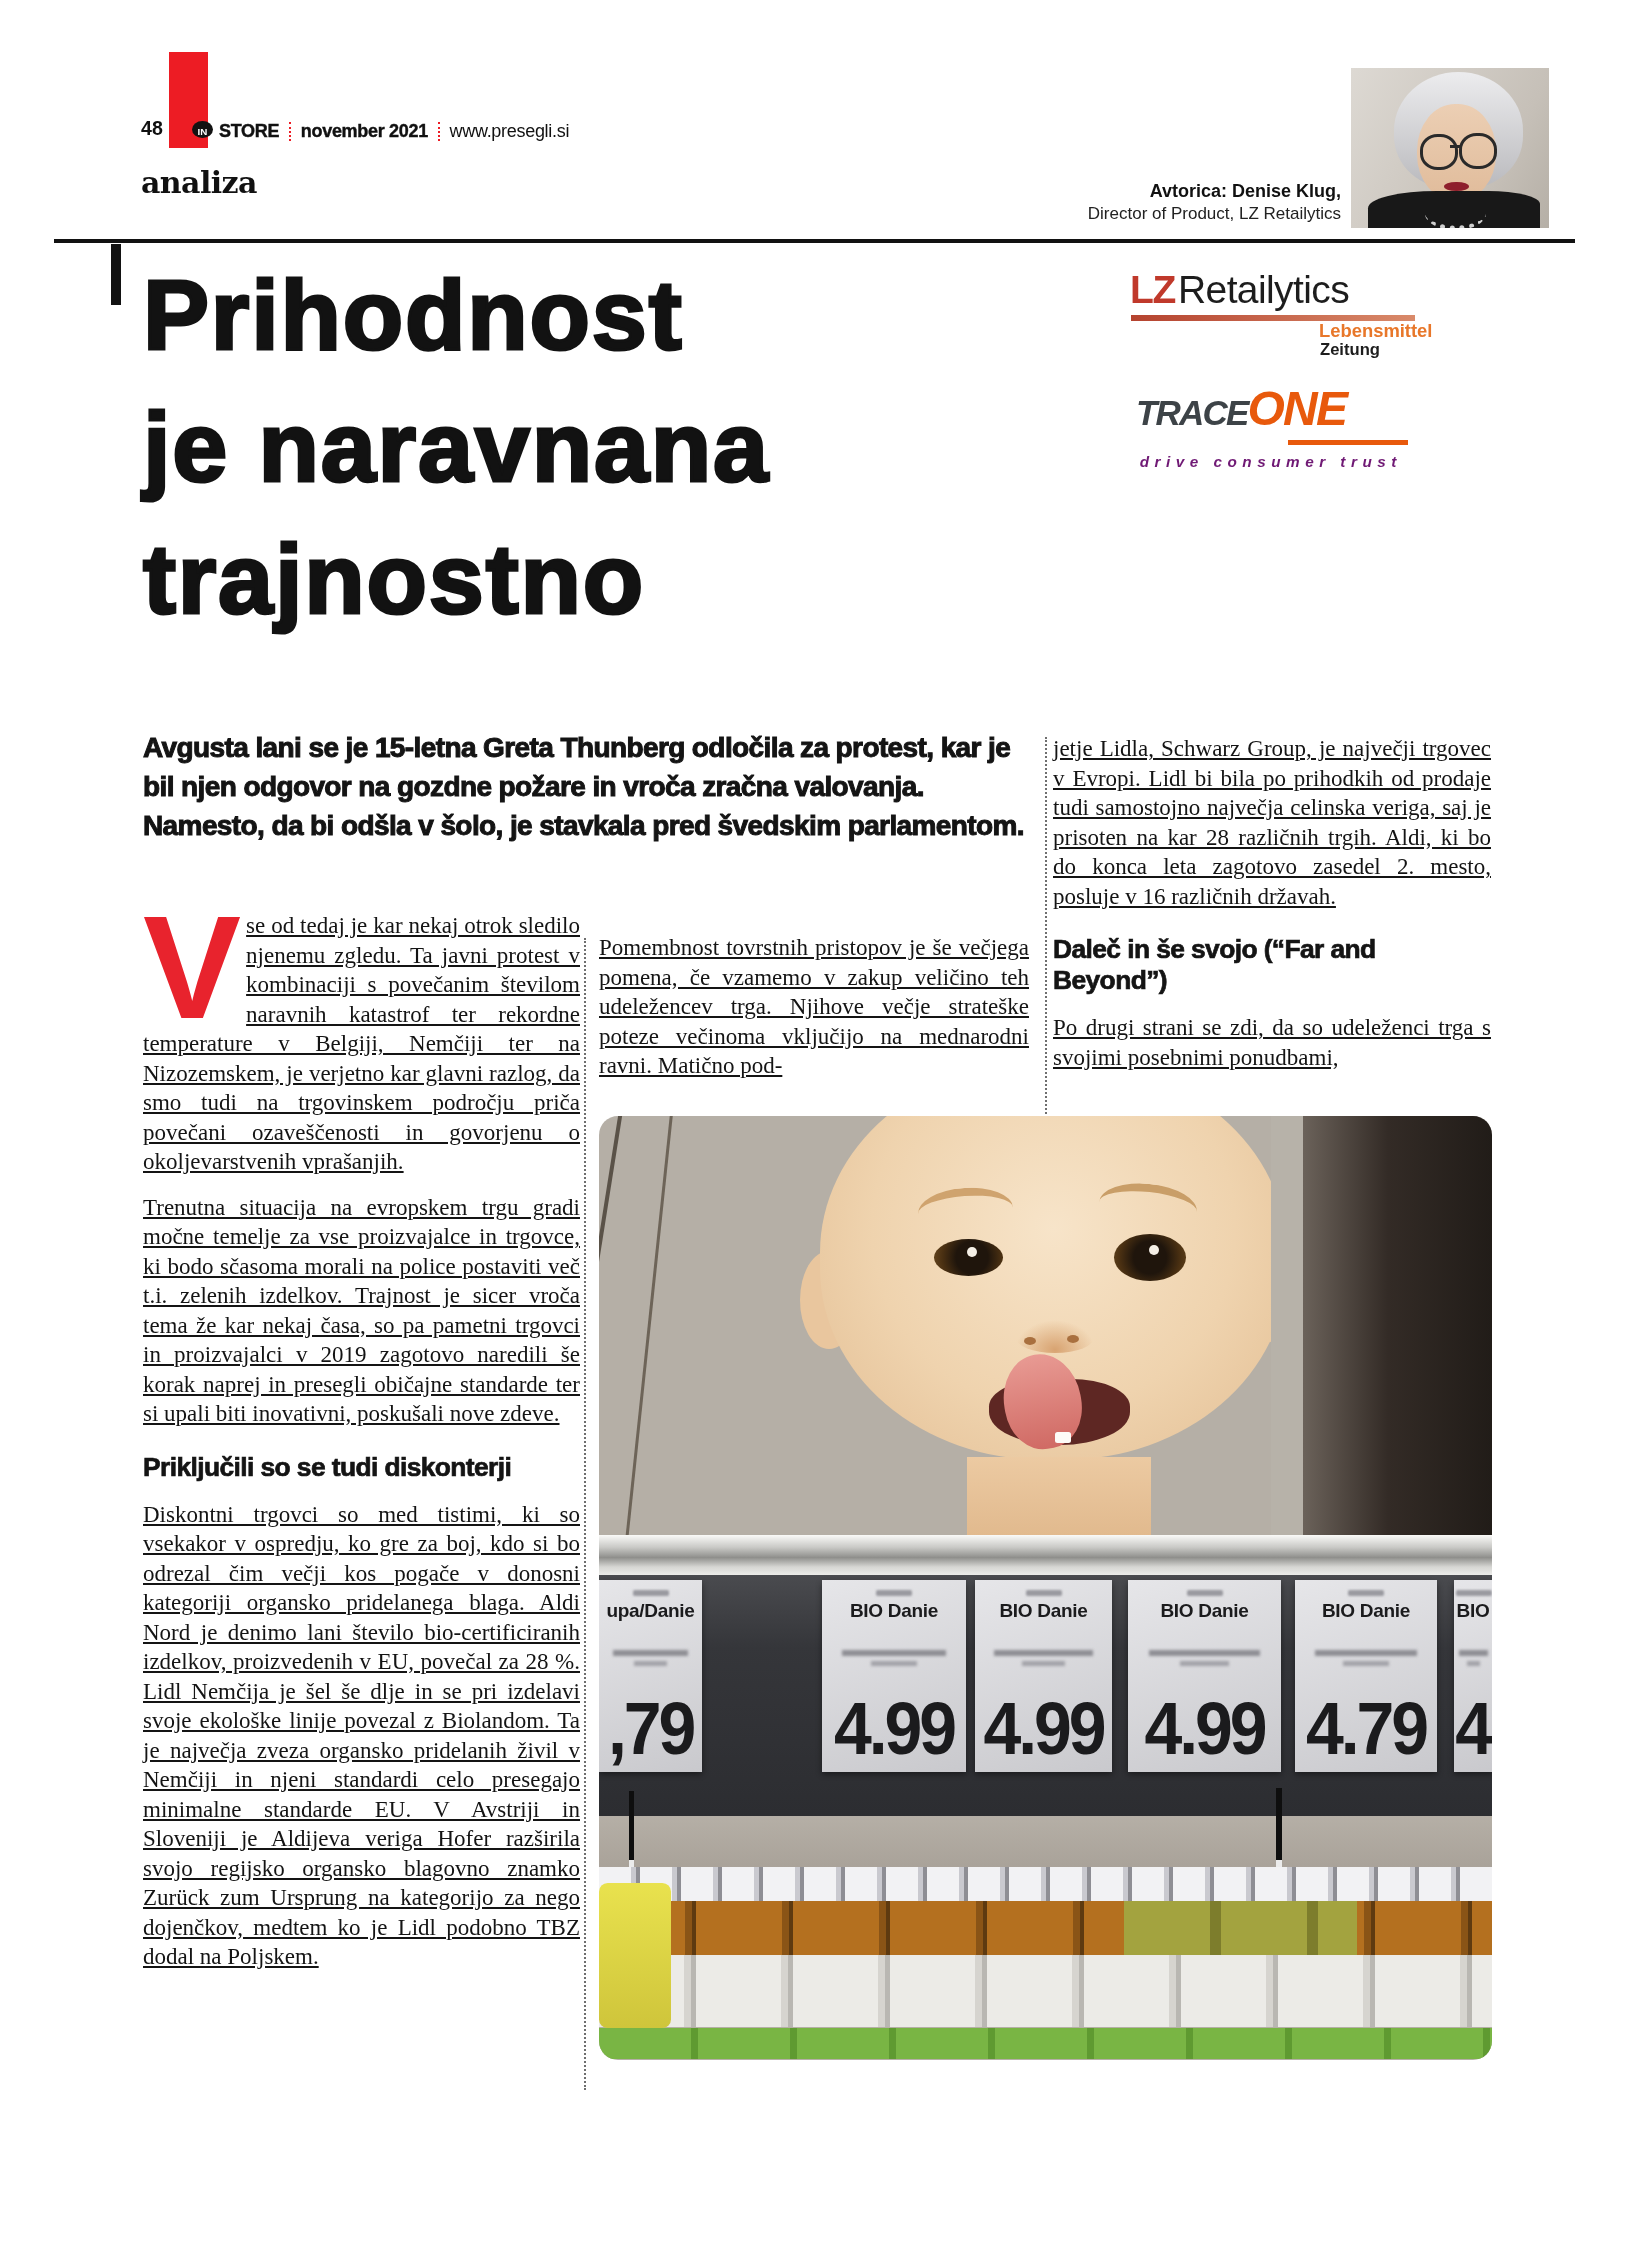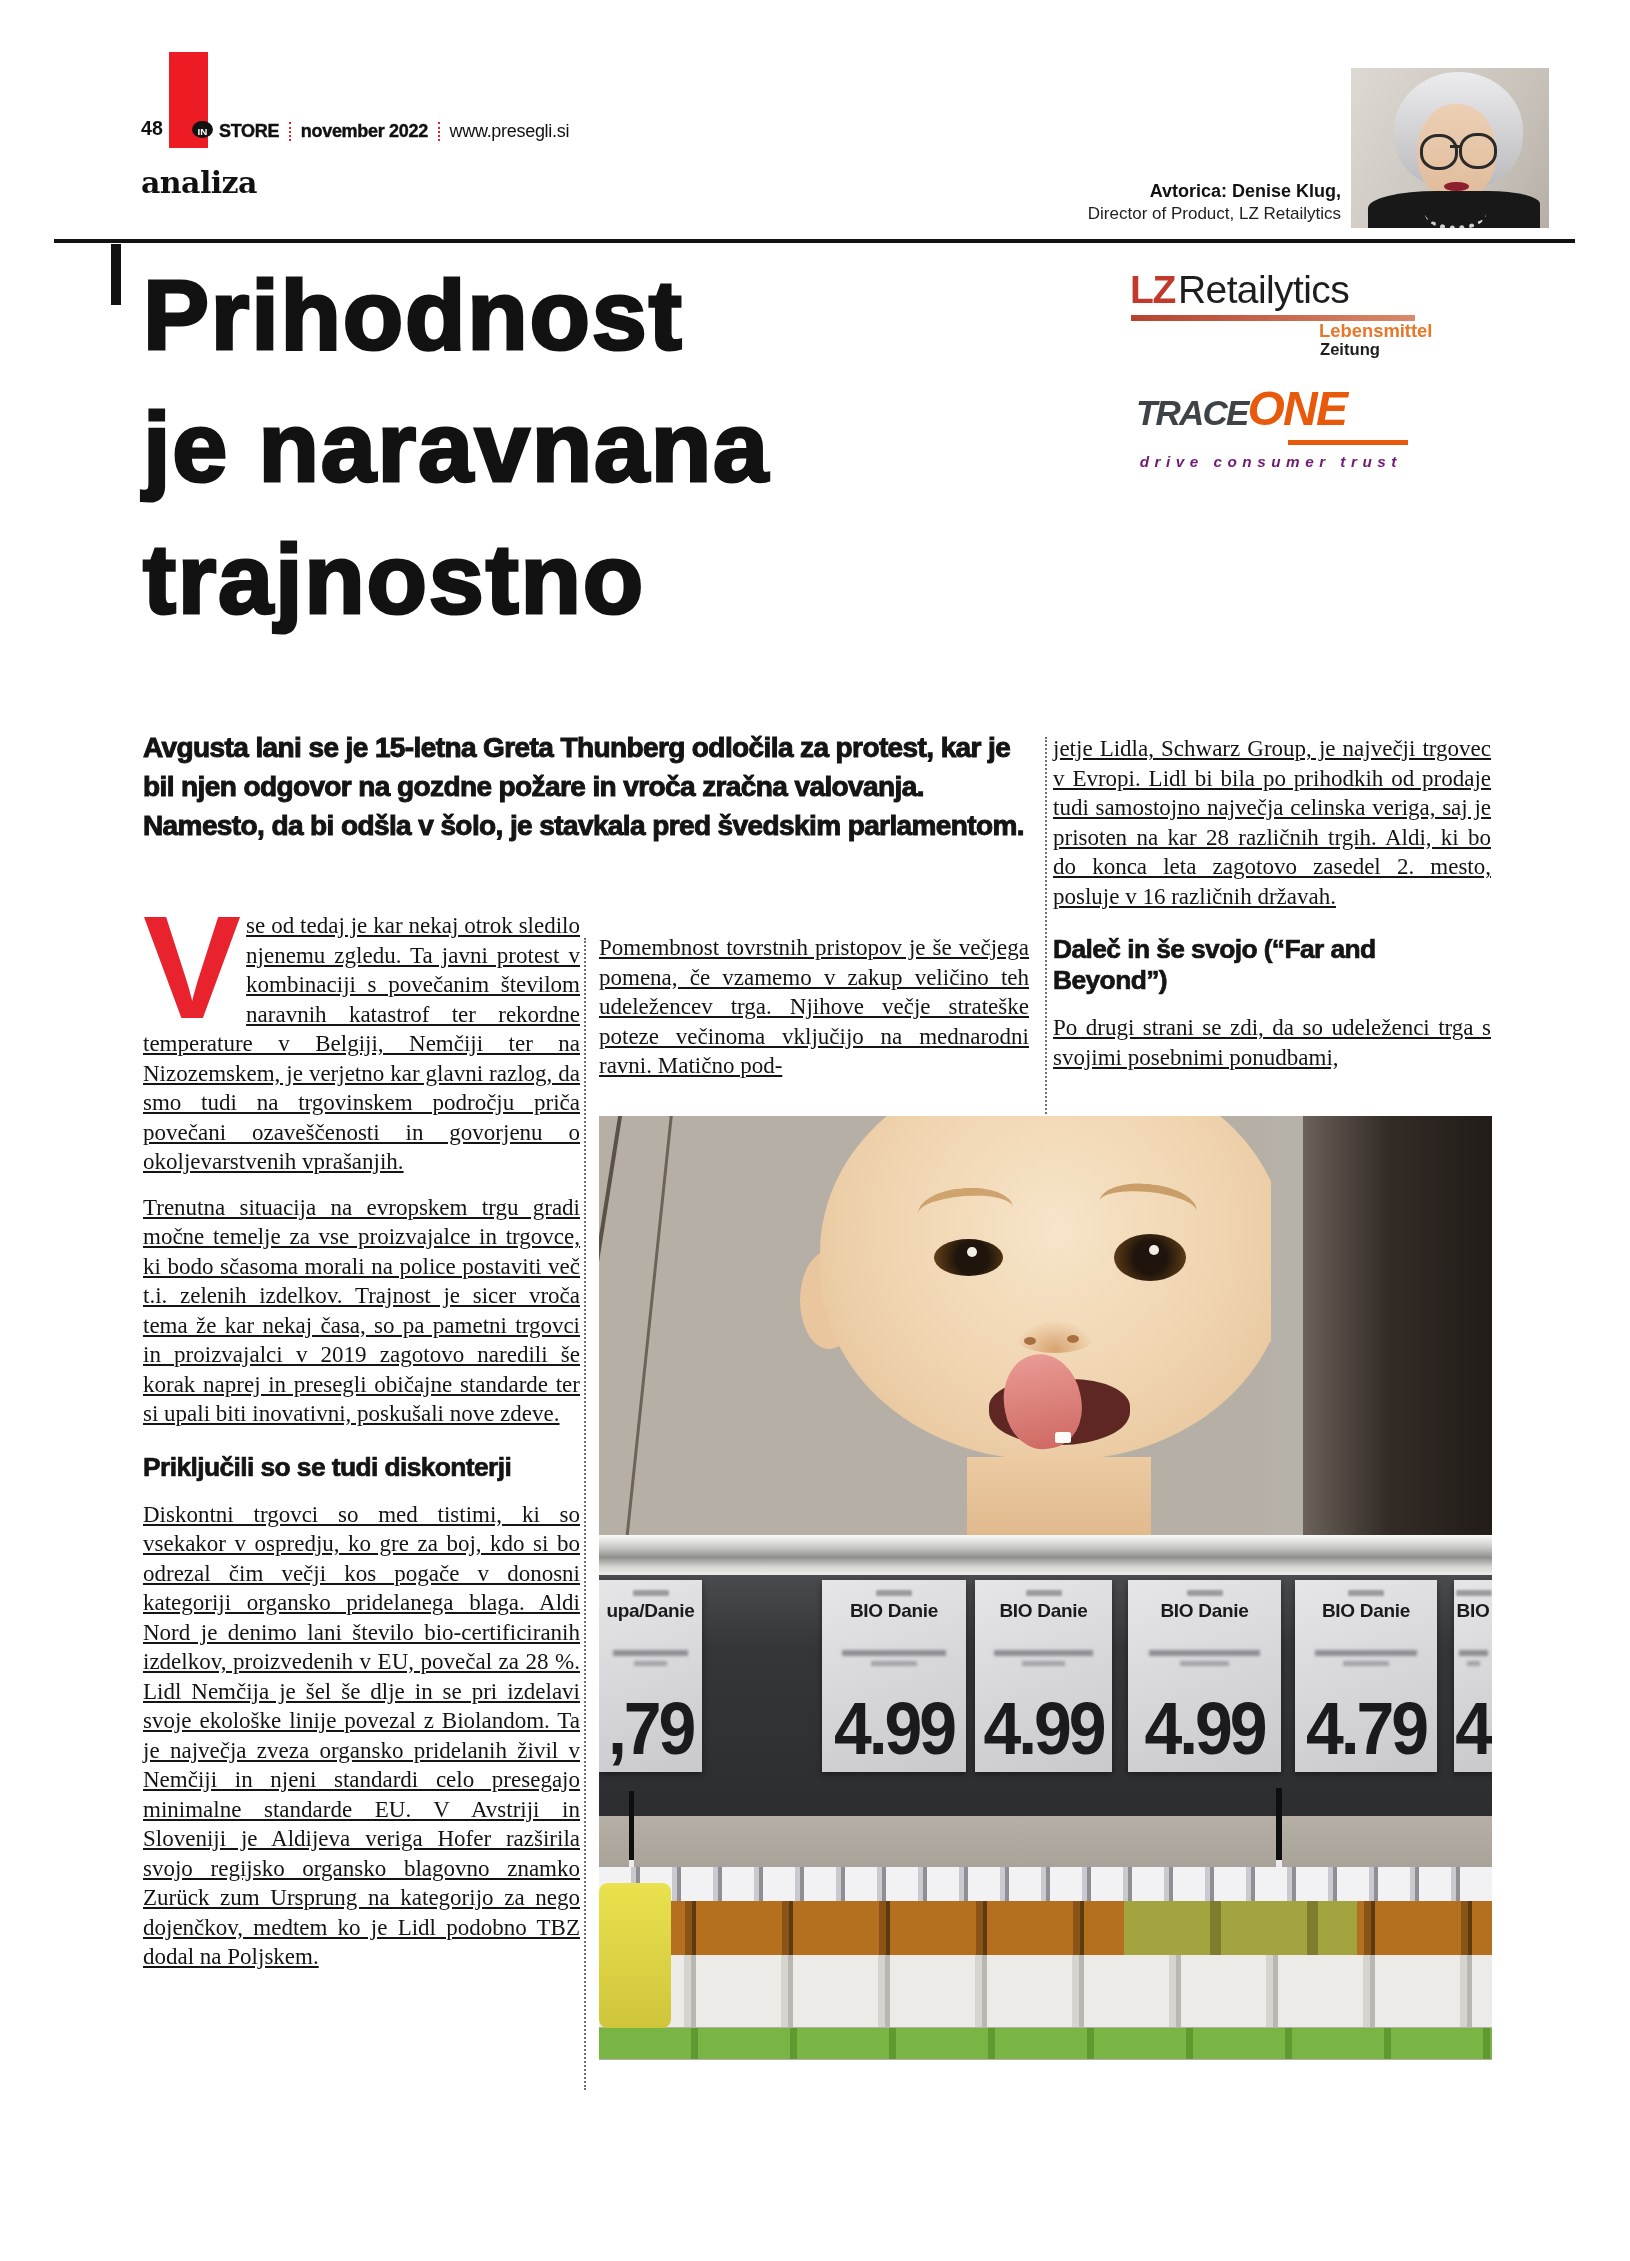--- a/index.html
+++ b/index.html
@@ -75,21 +75,21 @@
   .subhead{font:bold 26.4px "Liberation Sans",sans-serif;-webkit-text-stroke:0.7px #141414;
            letter-spacing:-0.6px;margin:23px 0 17px 0;text-align:left;}
   .dropcap{float:left;width:97px;height:111px;margin:4.9px 6.1px 0 0;
            font:bold 147px/103px "Liberation Sans",sans-serif;color:#E8232D;}
 
   .vdots{width:0;border-left:2.5px dotted #6e6e6e;}
   .vd1{left:584px;top:938px;height:1152px;}
   .vd2{left:1045px;top:737px;height:377px;}
 
   
-  .photo{left:599px;top:1116px;width:893px;height:944px;overflow:hidden;background:#b5afa6;}
+  .photo{left:599px;top:1116px;width:893px;height:944px;overflow:hidden;background:#b5afa6;border-radius:19px;}
   .panel{position:absolute;left:0;top:0;width:893px;height:419px;overflow:hidden;
          background:linear-gradient(105deg,#f0ead e0%,#efe9dc 0%,#e7dfcf 55%,#d8cfbc 100%);}
   .panel-gray{position:absolute;left:672px;top:0;width:32px;height:419px;background:#b7b2a9;}
   .panel-dark{position:absolute;left:704px;top:0;width:189px;height:419px;
               background:linear-gradient(90deg,#6b625a,#332b26 45%,#211c18);}
   .frame-line1{position:absolute;left:21px;top:-12.3px;width:4.3px;height:454px;background:#5a5248;
                transform:rotate(9deg);transform-origin:top;}
   .frame-line2{position:absolute;left:72px;top:-12.3px;width:3.1px;height:454px;background:#6d6458;
                transform:rotate(6deg);transform-origin:top;}
 
@@ -166,21 +166,21 @@
 <body>
 
 <div class="page">
 
   <div class="abs pagenum">48</div>
   <div class="abs redbox"></div>
   <div class="abs in-badge">IN</div>
   <div class="abs masthead">
     <span class="mh-bold">STORE</span>
     <span class="mh-sep"></span>
-    <span class="mh-bold">november 2022</span>
+    <span class="mh-bold">november 2021</span>
     <span class="mh-sep"></span>
     <span class="mh-site">www.presegli.si</span>
   </div>
   <div class="abs section-title">analiza</div>
 
   <div class="abs author-line">Avtorica: Denise Klug,</div>
   <div class="abs author-role">Director of Product, LZ Retailytics</div>
 
   <div class="abs portrait">
     <div class="p-hair"></div>

